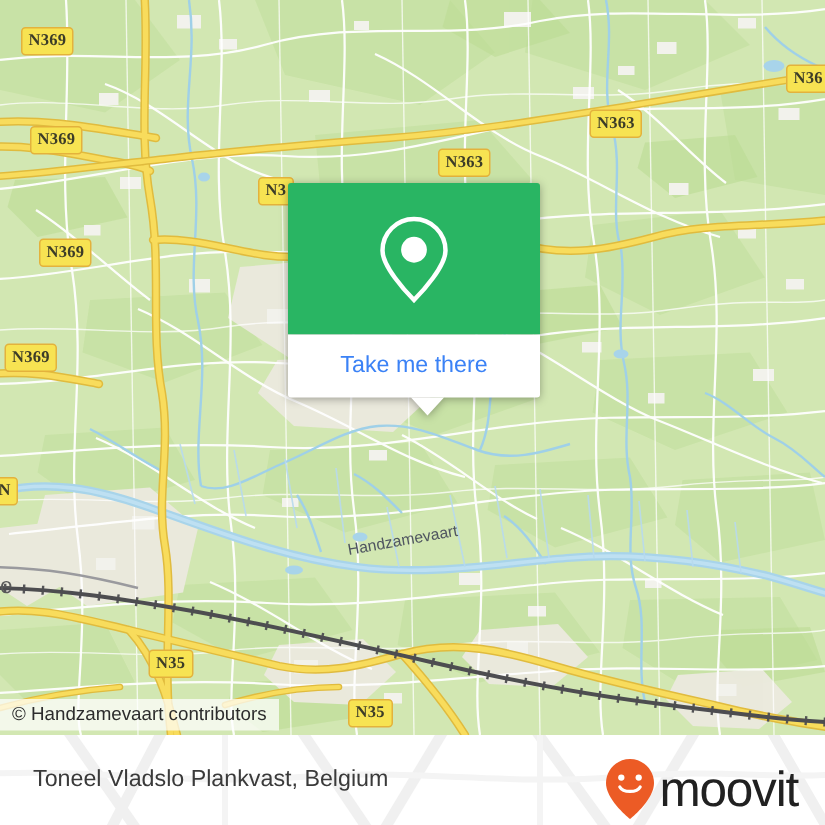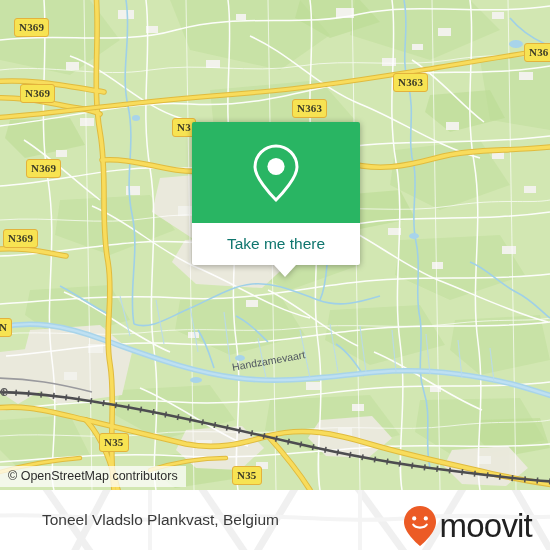--- a/index.html
+++ b/index.html
@@ -65,21 +65,21 @@
     border-radius:2px 2px 0 0;
     display:flex;align-items:center;justify-content:center;
   }
   #popup .card-bottom{
     background:#ffffff;
     height:42px;
     border-radius:0 0 2px 2px;
     display:flex;align-items:center;justify-content:center;
   }
   #popup .card-bottom span{
-    color:#0f766e;
+    color:#3b82f6;
     font-size:15.5px;
     font-family:"Liberation Sans", sans-serif;
   }
   #popup .tail{
     position:absolute;
     left:82px;top:143px;
     width:0;height:0;
     border-left:11px solid transparent;
     border-right:11px solid transparent;
     border-top:12px solid #ffffff;
@@ -101,21 +101,20 @@
     position:absolute;left:0;top:490px;width:550px;height:60px;
     background:#ffffff;overflow:hidden;
   }
   #footer svg.footbg{position:absolute;left:0;top:0;width:550px;height:60px;}
   #footer .title{
     position:absolute;left:22px;top:0;height:60px;
     display:flex;align-items:center;
     font-size:15.5px;color:#3a3a3a;
     font-family:"Liberation Sans", sans-serif;
     white-space:nowrap;
-    margin-left:20px;
   }
   #logo{
     position:absolute;right:18px;top:0;height:71px;
     display:flex;align-items:center;gap:3px;
   }
   #logo .wordmark{
     font-size:33px;
     color:#212121;
     font-family:"Liberation Sans", sans-serif;
     letter-spacing:-0.8px;
@@ -376,21 +375,21 @@
           <path d="M26 4 C14.4 4 5 13.4 5 25 C5 35.5 20 52 26 58 C32 52 47 35.5 47 25 C47 13.4 37.6 4 26 4 Z" fill="none" stroke="#ffffff" stroke-width="3"></path>
           <circle cx="26" cy="24.5" r="8.6" fill="#ffffff"></circle>
         </svg>
       </div>
       <div class="card-bottom">
         <span>Take me there</span>
       </div>
       <div class="tail"></div>
     </div>
 
-    <div id="attribution">© OpenStreetMap contributors</div>
+    <div id="attribution">© Handzamevaart contributors</div>
   </div>
 
   <div id="footer">
     <svg class="footbg" viewBox="0 0 550 60" xmlns="http://www.w3.org/2000/svg">
       <rect x="0" y="0" width="550" height="60" fill="#ffffff"></rect>
       <g stroke="#f0f0f0" stroke-width="7" fill="none">
         <path d="M40,-10 L96,70"></path>
         <path d="M112,-10 L70,70"></path>
         <path d="M196,-10 L250,70"></path>
         <path d="M300,-10 L252,70"></path>

